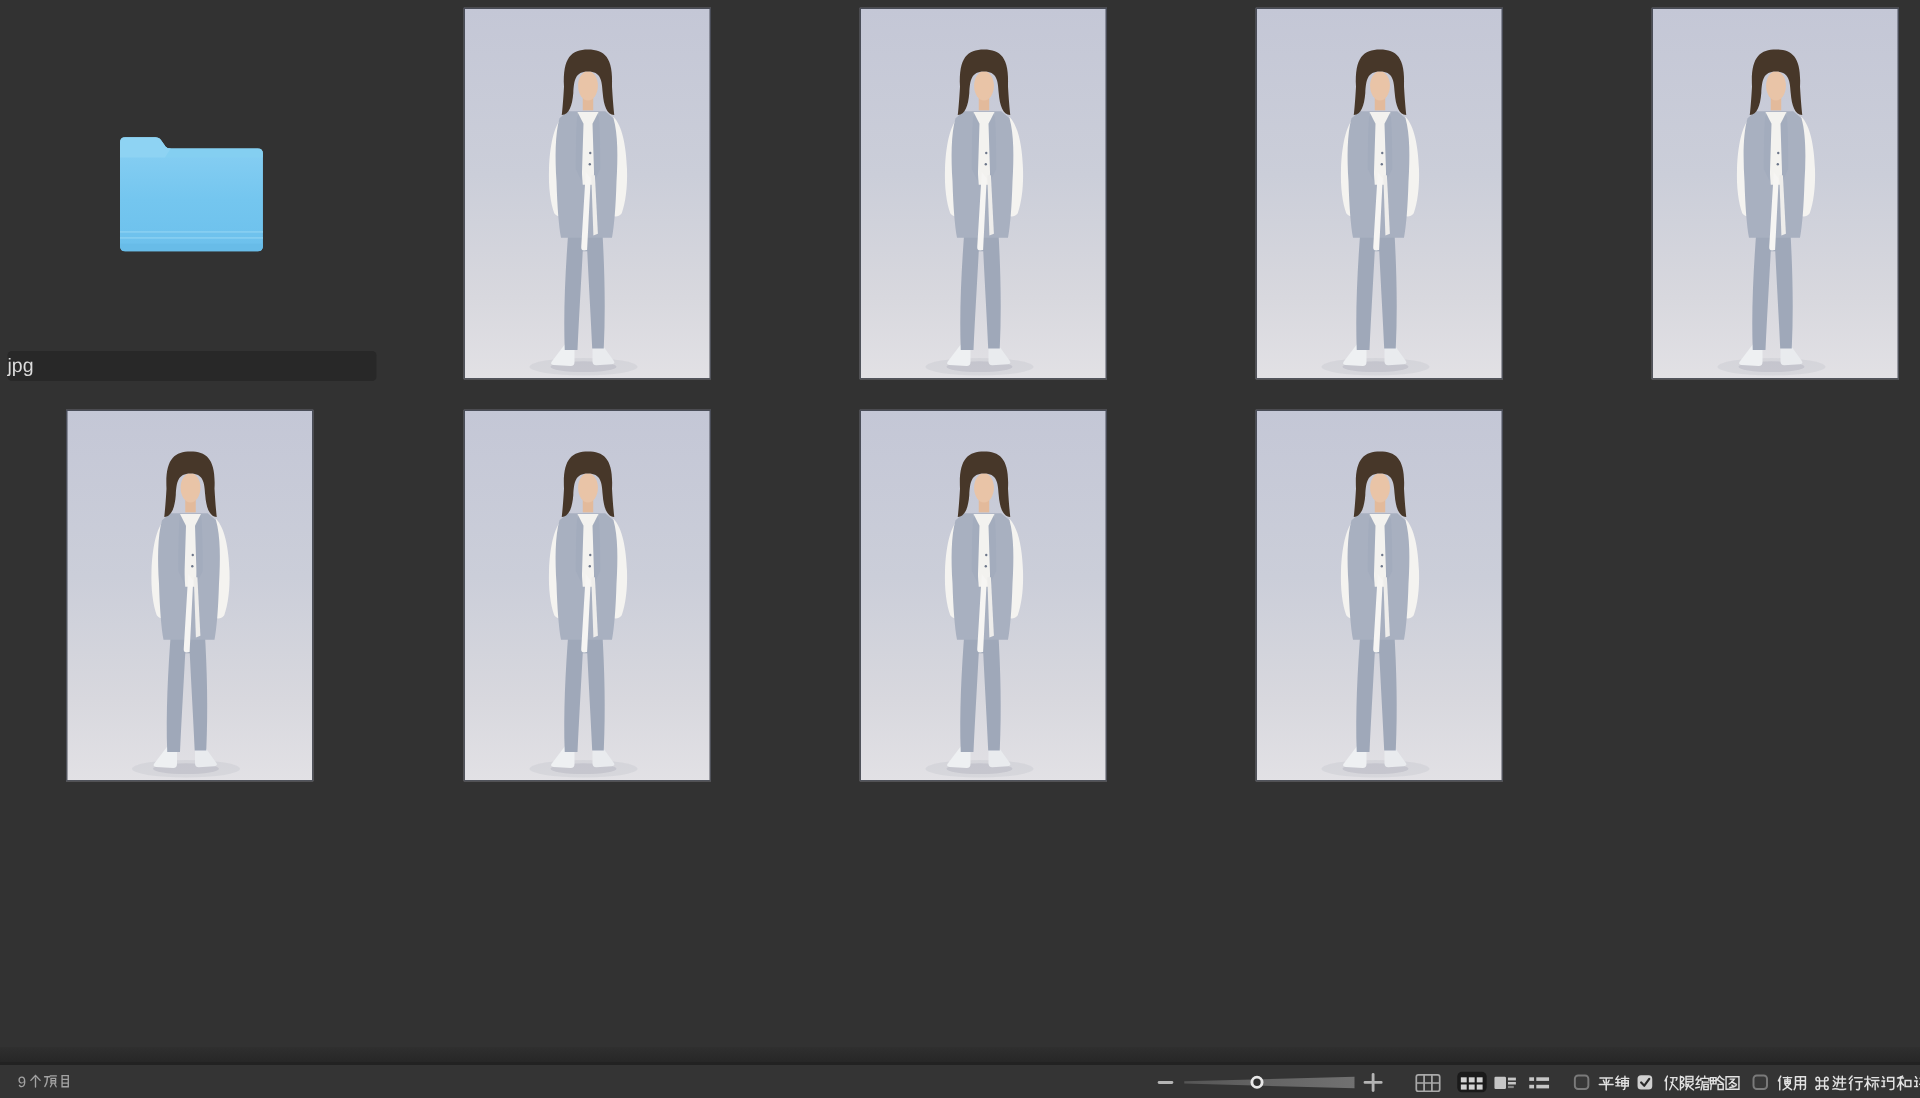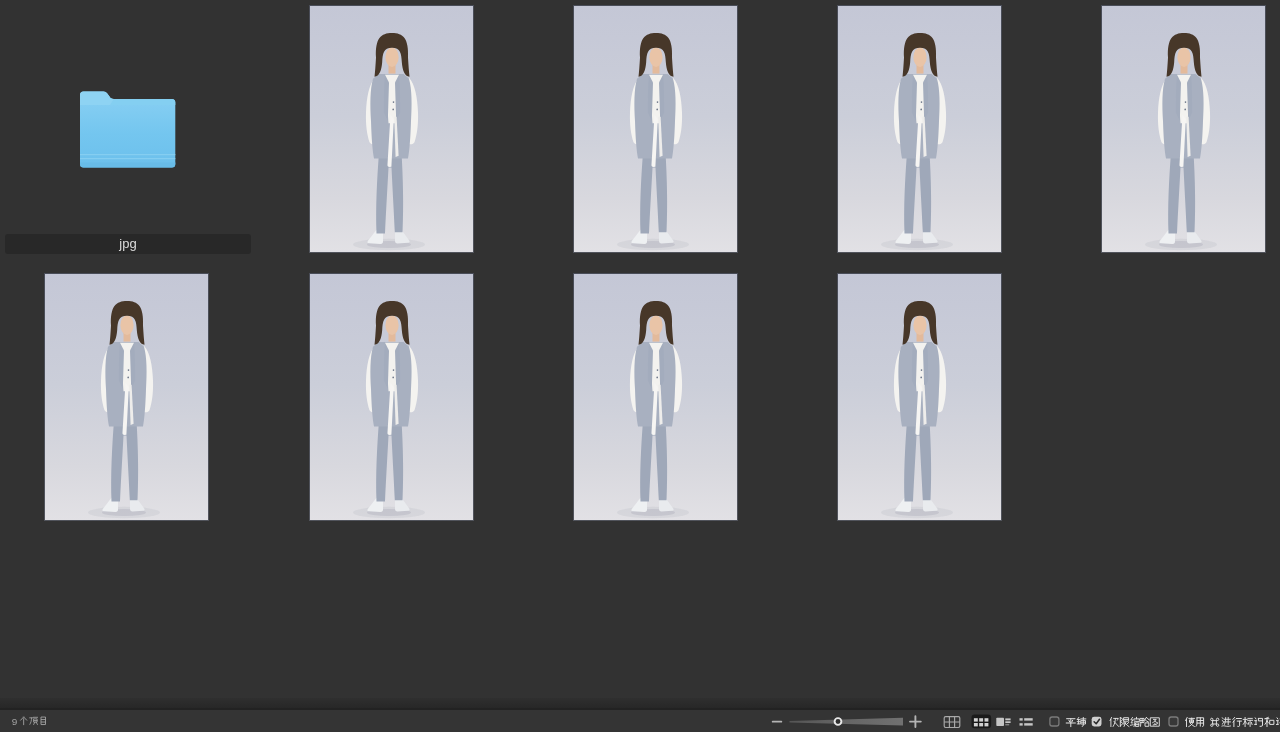--- a/index.html
+++ b/index.html
@@ -51,21 +51,21 @@
 
 <svg class="abs" style="left:77px;top:88px" width="102" height="84" viewBox="0 0 102 84">
  <path d="M3,7 Q3,3.5 6.5,3.5 H26.5 Q29,3.5 30.3,5.4 L33.6,10 Q34.5,11 36.8,11 H94.8 Q98.3,11 98.3,14.5 V76 Q98.3,79.5 94.8,79.5 H6.5 Q3,79.5 3,76 Z" fill="url(#fg)"></path>
  <path d="M33.6,10 Q34.5,11 36.8,11 H94.8 Q98.3,11 98.3,14.5 V17 H30 Z" fill="#84cff1"></path>
  <path d="M3,7 Q3,3.5 6.5,3.5 H26.5 Q29,3.5 30.3,5.4 L33.6,10 Q34.5,11 36.8,11 L33,17 H3 Z" fill="#8ed3f3"></path>
  <rect x="3" y="66" width="95.3" height="1.2" fill="#85cef1"></rect>
  <rect x="3" y="70" width="95.3" height="1.2" fill="#85cef1"></rect>
  <path d="M3,74.5 H98.3 V76 Q98.3,79.5 94.8,79.5 H6.5 Q3,79.5 3,76 Z" fill="#68bce8"></path>
 </svg>
 
-<div class="abs" style="left:5px;top:233.5px;width:246px;height:20.5px;background:#282828;border-radius:3px;color:#dcdcdc;font-size:13px;line-height:20.5px;text-align:center;">jpg</div>
+<div class="abs" style="left:5px;top:233.5px;width:246px;height:20.5px;background:#282828;border-radius:3px;color:#dcdcdc;font-size:13px;line-height:20.5px;text-align:left;">jpg</div>
 
 <svg class="abs" style="left:309px;top:5px" width="165" height="248">
     <use href="#photo"></use>
   </svg>
 <svg class="abs" style="left:573px;top:5px" width="165" height="248">
     <use href="#photo"></use>
   </svg>
 <svg class="abs" style="left:837px;top:5px" width="165" height="248">
     <use href="#photo"></use>
   </svg>

